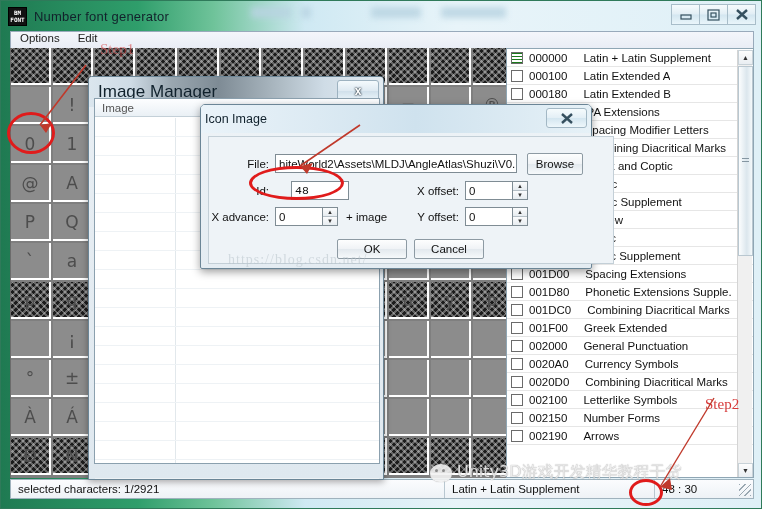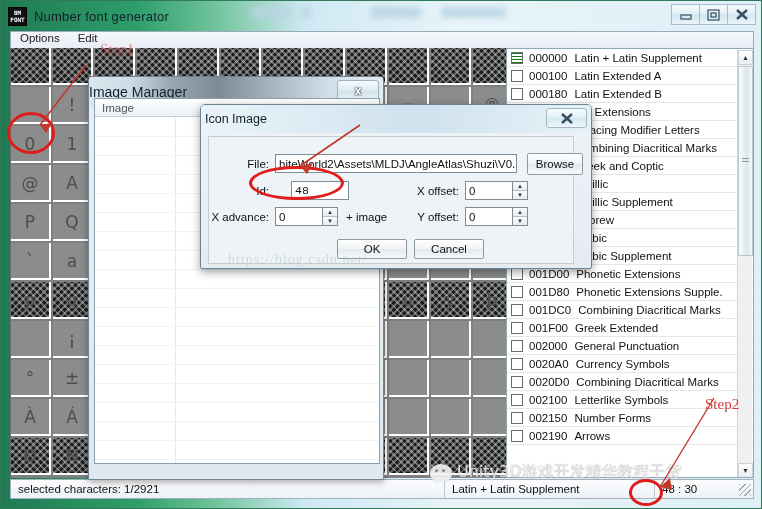--- a/index.html
+++ b/index.html
@@ -105,21 +105,21 @@
     white-space: nowrap;
   }
   .blk-check {
     width: 12px; height: 12px; min-width: 12px;
     border: 1px solid #6b6b6b; background: #fff;
     margin-right: 6px;
   }
   .blk-check.filled {
     background-image: repeating-linear-gradient(to bottom,#1a7a1a 0 1px,#ffffff 1px 3px);
   }
-  .blk-code { font-family: "Liberation Sans", sans-serif; margin-right: 7px; }
+  .blk-code { font-family: "Liberation Sans", sans-serif; margin-right: 16px; }
   .blk-name { overflow: hidden; text-overflow: clip; }
 
   .vscroll {
     position: absolute; right: 1px; top: 1px; width: 15px; height: 428px;
     background: #f0f0f0; border-left: 1px solid #d4d4d4;
   }
   .vs-arrow {
     position:absolute; left:0; width:15px; height:15px;
     background: linear-gradient(to bottom,#fdfdfd,#e9eef2);
     border:1px solid #c8d2d8;
@@ -162,21 +162,21 @@
     border-radius: 4px 4px 0 0;
     box-shadow: 0 2px 7px rgba(0,0,0,.35);
   }
   .imgmgr-title {
     position: relative; height: 30px;
     background: linear-gradient(to right,#dbe6ee 0%, #cfdce6 14%, #9aa7b0 28%, #7e8b95 44%, #a7b4bd 62%, #cfdce6 80%, #e3ebf1 100%);
     border-radius: 3px 3px 0 0;
     display: flex; align-items: center;
   }
   .imgmgr-title-text {
-    font-size: 14px; color: #10212c; 
+    font-size: 17px; color: #10212c; margin-left: 9px;
   }
   .imgmgr-close {
     position: absolute; right: 4px; top: 3px; width: 42px; height: 21px;
     background: linear-gradient(to bottom,#f4fafd,#dfeaf2 50%,#cfdfea 52%,#eaf4f9);
     border: 1px solid #9db2c0; border-radius: 3px;
     display:flex;align-items:center;justify-content:center;
     font-size: 12px; color:#fff; font-weight:bold; text-shadow: 0 0 2px #23323d,0 0 2px #23323d;
   }
   .imgmgr-body {
     position: absolute; left: 5px; top: 21px; width: 286px; height: 366px;
@@ -207,21 +207,21 @@
     display:flex; align-items:center;
   }
   .iconimg-title-text { font-size: 12.5px; color:#10212c; margin-left: 4px; }
   .iconimg-close {
     position:absolute; right:4px; top:3px; width:41px; height:20px;
     background: linear-gradient(to bottom,#f6fbfd,#e3eff6 50%,#d4e6f0 52%,#eef7fb);
     border: 1px solid #a3b8c5; border-radius: 3px;
     display:flex;align-items:center;justify-content:center;
   }
   .iconimg-panel {
-    position:absolute; left:7px; top:31px; width:366px; height:128px;
+    position:absolute; left:7px; top:31px; width:406px; height:128px;
     background: #eef3f7;
     border: 1px solid #c3cfd7;
   }
 
   .fld-label { position: absolute; font-size: 11.5px; color:#111; text-align:right; }
   .fld-box {
     position: absolute; background:#fff; border:1px solid #7f8c94;
     font-size: 11.5px; color:#111;
     display:flex; align-items:center; padding-left: 3px;
     overflow:hidden; white-space:nowrap;
@@ -521,21 +521,21 @@
             <span class="blk-name">Arabic</span>
           </div>
           <div class="block-row">
             <div class="blk-check"></div>
             <span class="blk-code">000750</span>
             <span class="blk-name">Arabic Supplement</span>
           </div>
           <div class="block-row">
             <div class="blk-check"></div>
             <span class="blk-code">001D00</span>
-            <span class="blk-name">Phonetic Extensions</span>
+            <span class="blk-name">Spacing Extensions</span>
           </div>
           <div class="block-row">
             <div class="blk-check"></div>
             <span class="blk-code">001D80</span>
             <span class="blk-name">Phonetic Extensions Supple.</span>
           </div>
           <div class="block-row">
             <div class="blk-check"></div>
             <span class="blk-code">001DC0</span>
             <span class="blk-name">Combining Diacritical Marks</span>

